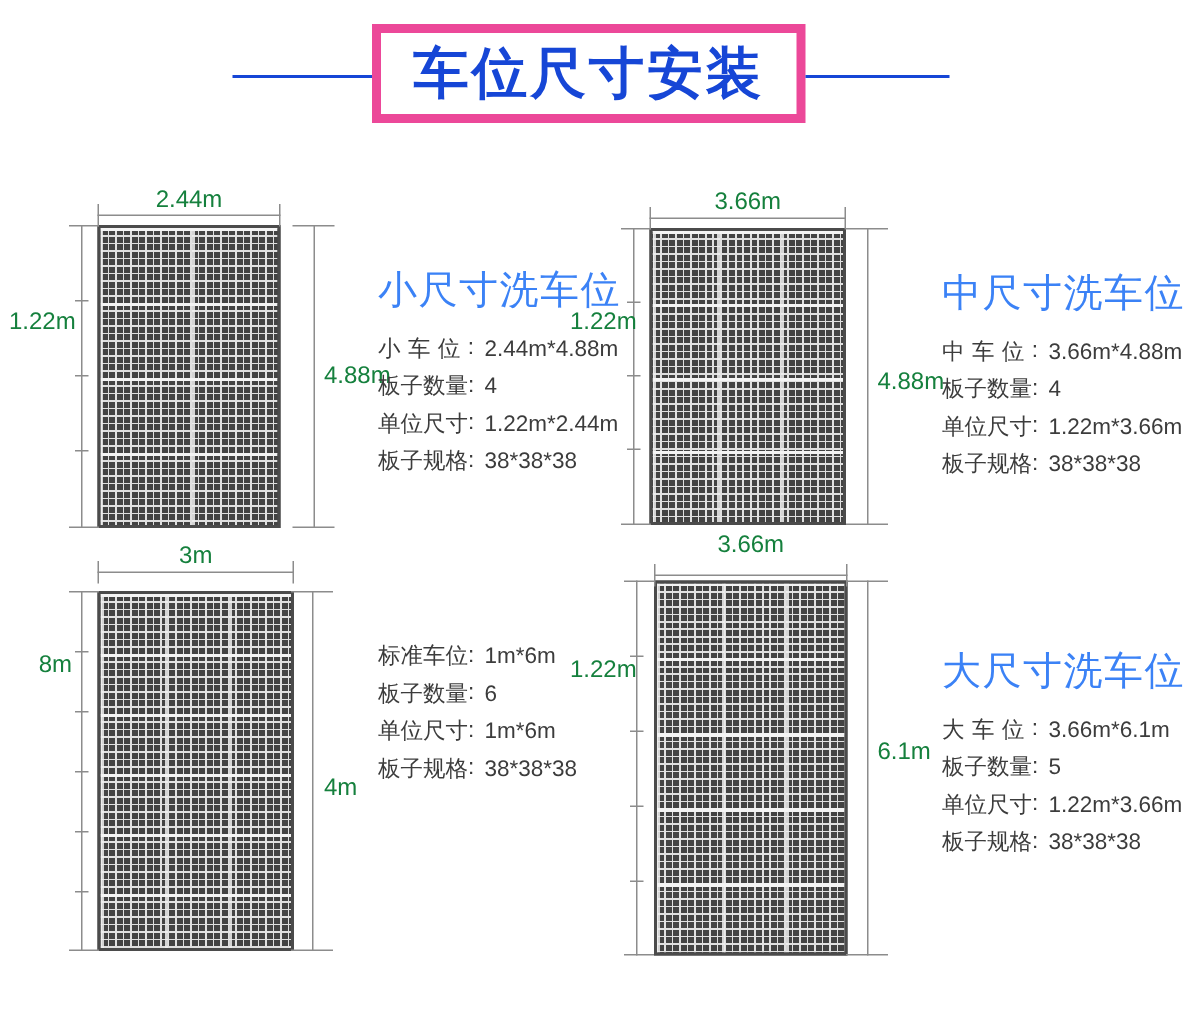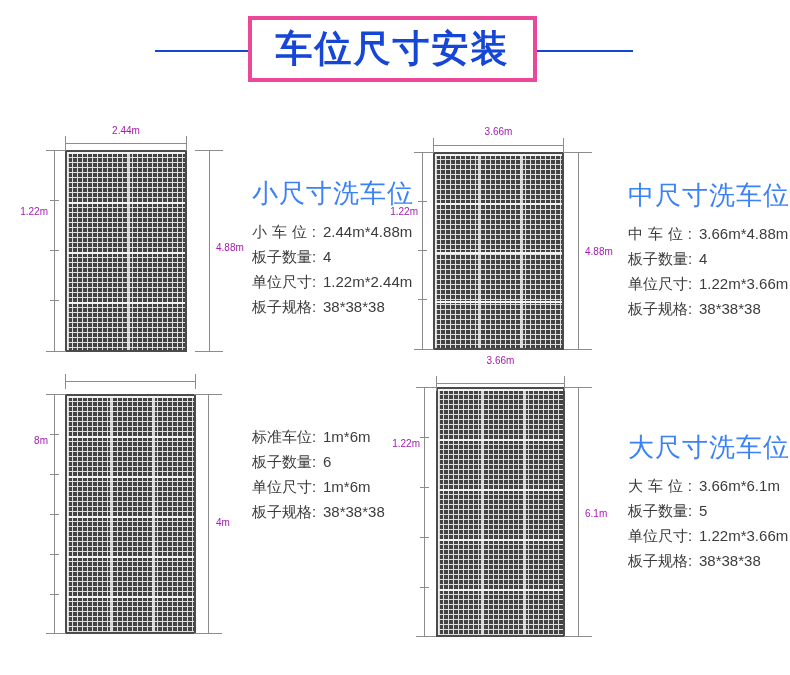--- a/index.html
+++ b/index.html
@@ -1,21 +1,21 @@
 <!DOCTYPE html>
 <html><head>
 <meta charset="utf-8">
 <style>
   html,body{margin:0;padding:0;background:#fff;}
   .canvas{position:relative;width:790px;height:675px;background:#ffffff;overflow:hidden;
           font-family:"Liberation Sans","DejaVu Sans",sans-serif;color:#3c3c3c;}
 
   
   .banner-box{position:absolute;left:248px;top:16px;width:289px;height:66px;
-              border:4px solid #ec4899;box-sizing:border-box;display:flex;
+              border:6px solid #ec4899;box-sizing:border-box;display:flex;
               align-items:center;justify-content:center;}
   .banner-title{font-size:37px;font-weight:bold;color:#1646d6;letter-spacing:2px;white-space:nowrap;}
   .banner-line{position:absolute;top:50px;height:2px;background:#1646d6;}
   .banner-line.left{left:155px;width:93px;}
   .banner-line.right{left:537px;width:96px;}
 
   
   .board{position:absolute;box-sizing:border-box;border:2px solid #4b4b4b;
     background-color:#434343;
     background-image:
@@ -45,35 +45,35 @@
   .d4t{left:436px;top:383px;width:129px;}
   .d1l{left:54px; top:150px;height:202px;}
   .d2l{left:422px;top:152px;height:198px;}
   .d3l{left:54px; top:394px;height:240px;}
   .d4l{left:424px;top:387px;height:250px;}
   .d1r{left:209px;top:150px;height:202px;}
   .d2r{left:578px;top:152px;height:198px;}
   .d3r{left:208px;top:394px;height:240px;}
   .d4r{left:578px;top:387px;height:250px;}
 
-  .dim-label{position:absolute;font-size:10px;color:#a21caf;white-space:nowrap;}
+  .dim-label{position:absolute;font-size:16px;color:#15803d;white-space:nowrap;}
   .lab-top{text-align:center;}
   .l1t{left:65px; top:125px;width:122px;}
   .l2t{left:433px;top:126px;width:131px;}
   .l3t{left:65px; top:362px;width:131px;}
   .l4t{left:436px;top:355px;width:129px;}
   .lab-unit{text-align:right;margin-top:32px;}
   .l1u{left:6px;  top:174px;width:42px;}
   .l2u{left:380px;top:174px;width:38px;}
   .l3u{left:6px;  top:403px;width:42px;}
   .l4u{left:380px;top:406px;width:40px;}
   .l1s{left:216px;top:242px;}
   .l2s{left:585px;top:246px;}
   .l3s{left:216px;top:517px;}
-  .l4s{left:585px;top:508px;}
+  .l4s{left:585px;top:493px;}
 
   
   .tb{position:absolute;width:180px;}
   .tb1{left:252px;top:176px;}
   .tb2{left:628px;top:178px;}
   .tb3{left:252px;top:428px;}
   .tb4{left:628px;top:430px;}
   .panel-title{font-size:26px;font-weight:500;color:#3b82f6;letter-spacing:1px;
                white-space:nowrap;margin-bottom:12px;}
   .spec-row{display:flex;align-items:baseline;height:19px;margin-bottom:6px;
@@ -195,20 +195,21 @@
           <span>规</span>
           <span>格</span>
           <span>:</span>
         </span>
       <span class="spec-value">38*38*38</span>
       </div>
   </div>
 
   <div class="board b3"></div>
   <div class="dim-h d3t"></div>
+  <div class="dim-label lab-top l3t">3m</div>
   <div class="dim-v inner d3l">
     <div class="tick" style="top:40px"></div>
       <div class="tick" style="top:80px"></div>
       <div class="tick" style="top:120px"></div>
     <div class="tick" style="top:160px"></div>
       <div class="tick" style="top:200px"></div>
   </div>
   <div class="dim-label lab-unit l3u">8m</div>
   <div class="dim-v outer d3r"></div>
   <div class="dim-label l3s">4m</div>

